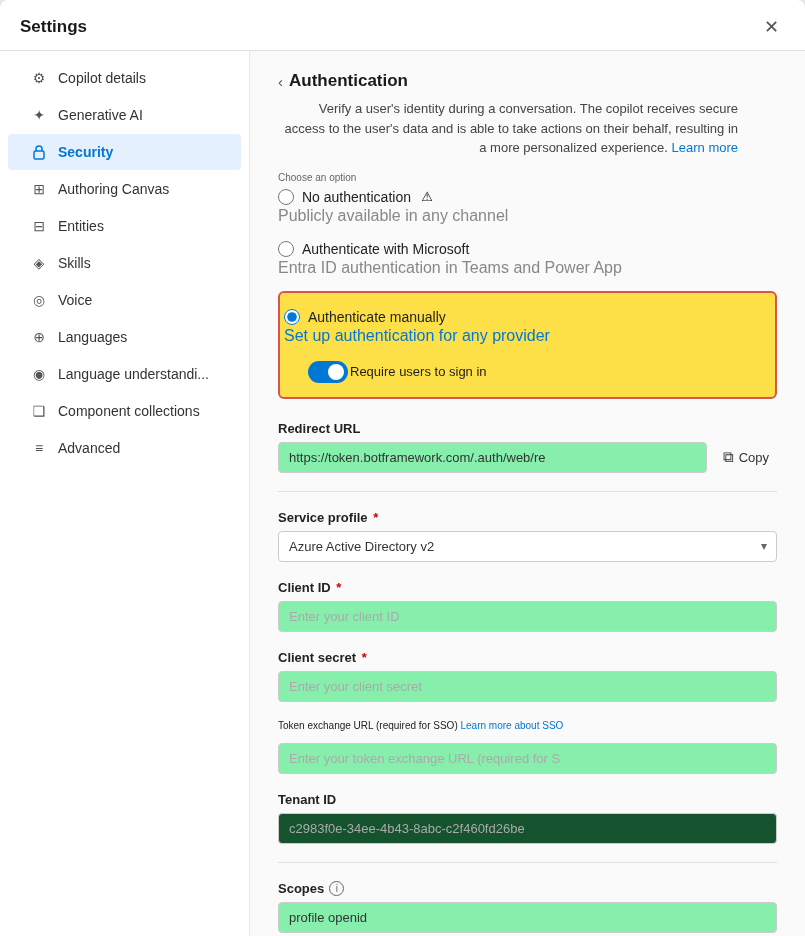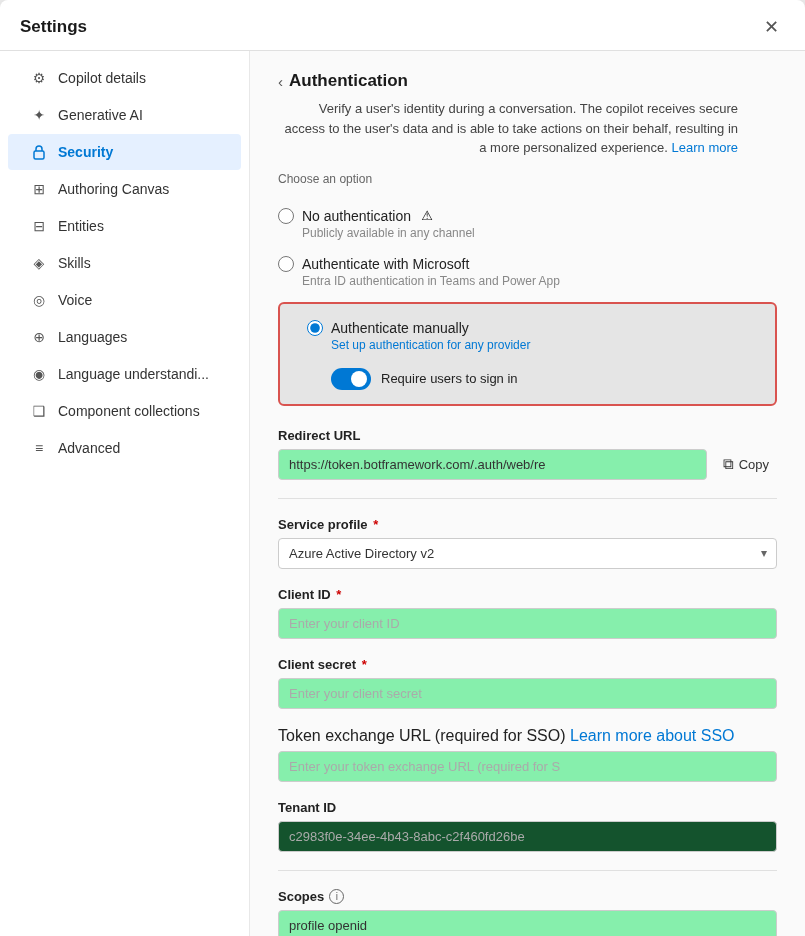--- a/index.html
+++ b/index.html
@@ -110,23 +110,23 @@
       margin: 8px 0 0 0;
       line-height: 1.5;
       max-width: 460px;
       text-align: right;
     }
     .section-desc a {
       color: #0078d4;
       text-decoration: none;
     }
     .choose-label {
-      font-size: 12px;
+      font-size: 10px;
       color: #666;
-      margin: 14px 0 16px 0;
+      margin: 14px 0 0 0;
     }
     
     .radio-group { display: flex; flex-direction: column; gap: 4px; }
     .radio-option {
       display: flex;
       flex-direction: column;
       padding: 6px 0;
     }
     .radio-row {
       display: flex;
@@ -137,39 +137,38 @@
       width: 16px;
       height: 16px;
       accent-color: #0078d4;
       cursor: pointer;
     }
     .radio-label {
       font-size: 14px;
       color: #222;
     }
     .radio-sublabel {
-      font-size: 12px;
+      font-size: 16px;
       color: #888;
-      margin-left: 24px;
       margin-top: 2px;
     }
     .radio-sublabel.blue { color: #0078d4; }
     
     .auth-manual-box {
       border: 2px solid #d9534f;
       border-radius: 6px;
-      padding: 10px 14px 14px 27px;
+      padding: 10px 14px 14px 4px;
       margin: 4px 0;
-      background: #e5e5e5;
+      background: #fde047;
     }
     
     .toggle-row {
       display: flex;
       align-items: center;
-      gap: 10px;
+      gap: 2px;
       margin-top: 10px;
       margin-left: 24px;
     }
     .toggle-switch {
       position: relative;
       width: 40px;
       height: 22px;
     }
     .toggle-switch input { opacity: 0; width: 0; height: 0; }
     .toggle-slider {
@@ -250,23 +249,23 @@
     .select-chevron {
       position: absolute;
       right: 10px;
       top: 50%;
       transform: translateY(-50%);
       pointer-events: none;
       font-size: 12px;
       color: #666;
     }
     .token-desc {
-      font-size: 16px;
+      font-size: 10px;
       color: #222;
-      margin-bottom: 6px;
+      margin-bottom: 12px;
     }
     .token-desc a { color: #0078d4; text-decoration: none; }
     .divider { border: none; border-top: 1px solid #e0e0e0; margin: 18px 0; }
     .scopes-label-row {
       display: flex;
       align-items: center;
       gap: 5px;
       margin-bottom: 6px;
     }
     .info-icon {

